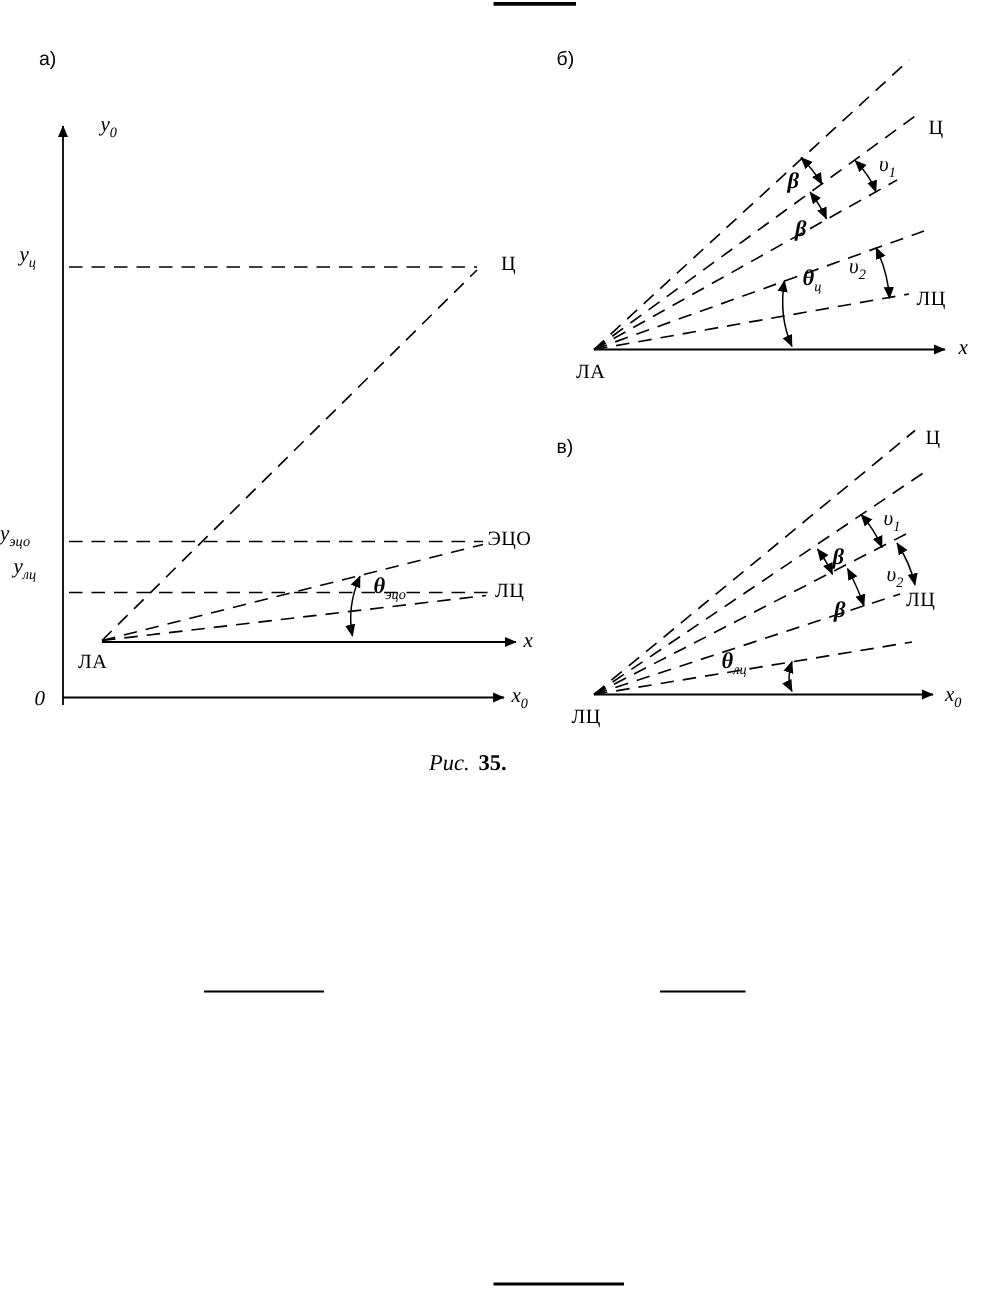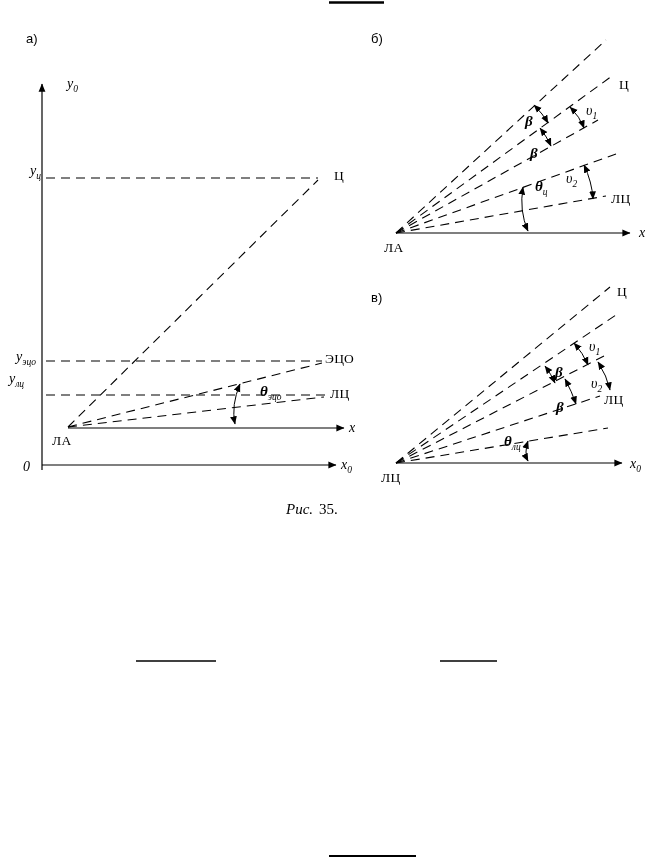--- a/index.html
+++ b/index.html
@@ -20,21 +20,21 @@
   .cyr  { font:13.5px "Liberation Serif", serif; letter-spacing:.3px; }
   .panel-letter { font:13px "Liberation Sans", sans-serif; }
   .greek { font:italic 15px "Liberation Serif", serif; font-weight:700; }
   .ups   { font:italic 14px "Liberation Serif", serif; }
   .lbl sub {
     font-size:9.5px; font-weight:400; font-style:italic;
     vertical-align:baseline; position:relative; top:4px;
   }
   .caption { position:absolute; font:15px "Liberation Serif", serif; line-height:1; }
   .caption .prefix { font-style:italic; }
-  .caption .num { margin-left:6px; font-weight:400; }
+  .caption .num { margin-left:6px; font-weight:700; }
 </style>
 </head>
 <body>
 
 <div id="page">
 
   <svg width="654" height="859" viewBox="0 0 654 859">
     <defs>
       <marker id="ah" viewBox="0 0 10 10" refX="8.5" refY="5" markerWidth="9" markerHeight="9" orient="auto-start-reverse" markerUnits="userSpaceOnUse">
         <path d="M0,1.2 L9,5 L0,8.8 z" fill="#000"></path>
@@ -85,27 +85,27 @@
     <g>
       <line x1="329" y1="2.5" x2="384" y2="2.5" stroke="#000" stroke-width="2.5"></line>
       <line x1="136" y1="661" x2="216" y2="661" stroke="#000" stroke-width="1.3"></line>
       <line x1="440" y1="661" x2="497" y2="661" stroke="#000" stroke-width="1.3"></line>
       <line x1="329" y1="856" x2="416" y2="856" stroke="#000" stroke-width="2"></line>
     </g>
   </svg>
 
   <div class="lbl panel-letter" style="left:26px;top:31px">а)</div>
   <div class="lbl math" style="left:67px;top:76px"><span>y</span><sub>0</sub></div>
-  <div class="lbl math" style="left:30px;top:163px"><span>y</span><sub>ц</sub></div>
+  <div class="lbl math" style="left:13px;top:163px"><span>y</span><sub>ц</sub></div>
   <div class="lbl cyr" style="left:334px;top:168px">Ц</div>
-  <div class="lbl math" style="left:16px;top:349px"><span>y</span><sub>эцо</sub></div>
+  <div class="lbl math" style="left:0;top:349px"><span>y</span><sub>эцо</sub></div>
   <div class="lbl cyr" style="left:325px;top:351px">ЭЦО</div>
   <div class="lbl math" style="left:9px;top:371px"><span>y</span><sub>лц</sub></div>
   <div class="lbl cyr" style="left:330px;top:386px">ЛЦ</div>
-  <div class="lbl greek" style="left:260px;top:383px"><span>θ</span><sub>эцо</sub></div>
+  <div class="lbl greek" style="left:249px;top:383px"><span>θ</span><sub>эцо</sub></div>
   <div class="lbl cyr" style="left:52px;top:433px">ЛА</div>
   <div class="lbl math" style="left:349px;top:420px">x</div>
   <div class="lbl math" style="left:341px;top:457px"><span>x</span><sub>0</sub></div>
   <div class="lbl math" style="left:23px;top:459px">0</div>
 
   <div class="lbl panel-letter" style="left:371px;top:31px">б)</div>
   <div class="lbl cyr" style="left:619px;top:77px">Ц</div>
   <div class="lbl ups" style="left:586px;top:103px"><span>υ</span><sub>1</sub></div>
   <div class="lbl greek" style="left:525px;top:113px">β</div>
   <div class="lbl greek" style="left:530px;top:145px">β</div>
@@ -115,21 +115,21 @@
   <div class="lbl math" style="left:639px;top:225px">x</div>
   <div class="lbl cyr" style="left:384px;top:240px">ЛА</div>
 
   <div class="lbl panel-letter" style="left:371px;top:290px">в)</div>
   <div class="lbl cyr" style="left:617px;top:284px">Ц</div>
   <div class="lbl ups" style="left:589px;top:339px"><span>υ</span><sub>1</sub></div>
   <div class="lbl greek" style="left:555px;top:364px">β</div>
   <div class="lbl ups" style="left:591px;top:376px"><span>υ</span><sub>2</sub></div>
   <div class="lbl cyr" style="left:604px;top:392px">ЛЦ</div>
   <div class="lbl greek" style="left:556px;top:399px">β</div>
-  <div class="lbl greek" style="left:504px;top:433px"><span>θ</span><sub>лц</sub></div>
+  <div class="lbl greek" style="left:481px;top:433px"><span>θ</span><sub>лц</sub></div>
   <div class="lbl math" style="left:630px;top:456px"><span>x</span><sub>0</sub></div>
   <div class="lbl cyr" style="left:381px;top:470px">ЛЦ</div>
 
   <div class="caption" style="left:286px;top:502px">
     <span class="prefix">Рис.</span><span class="num">35.</span>
   </div>
 
 </div>
 
 </body></html>

